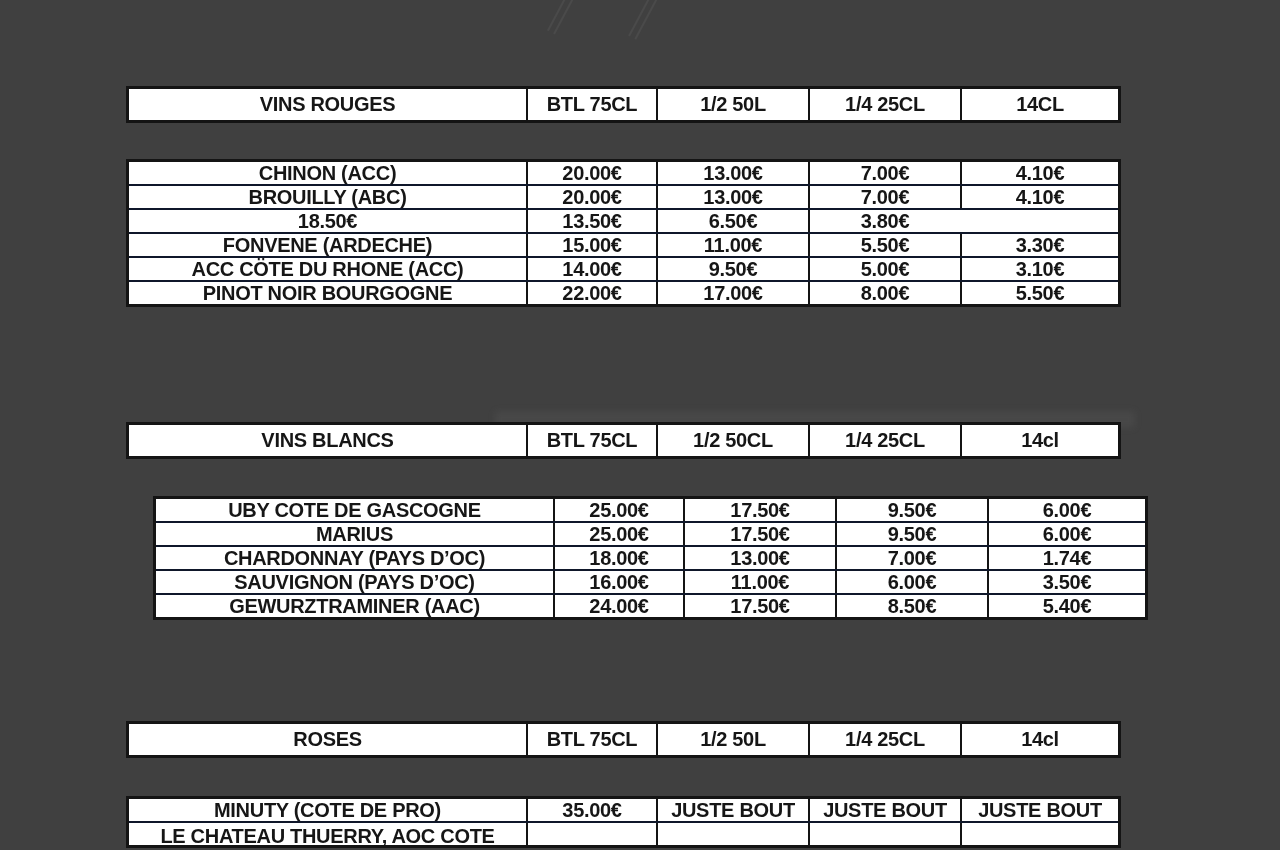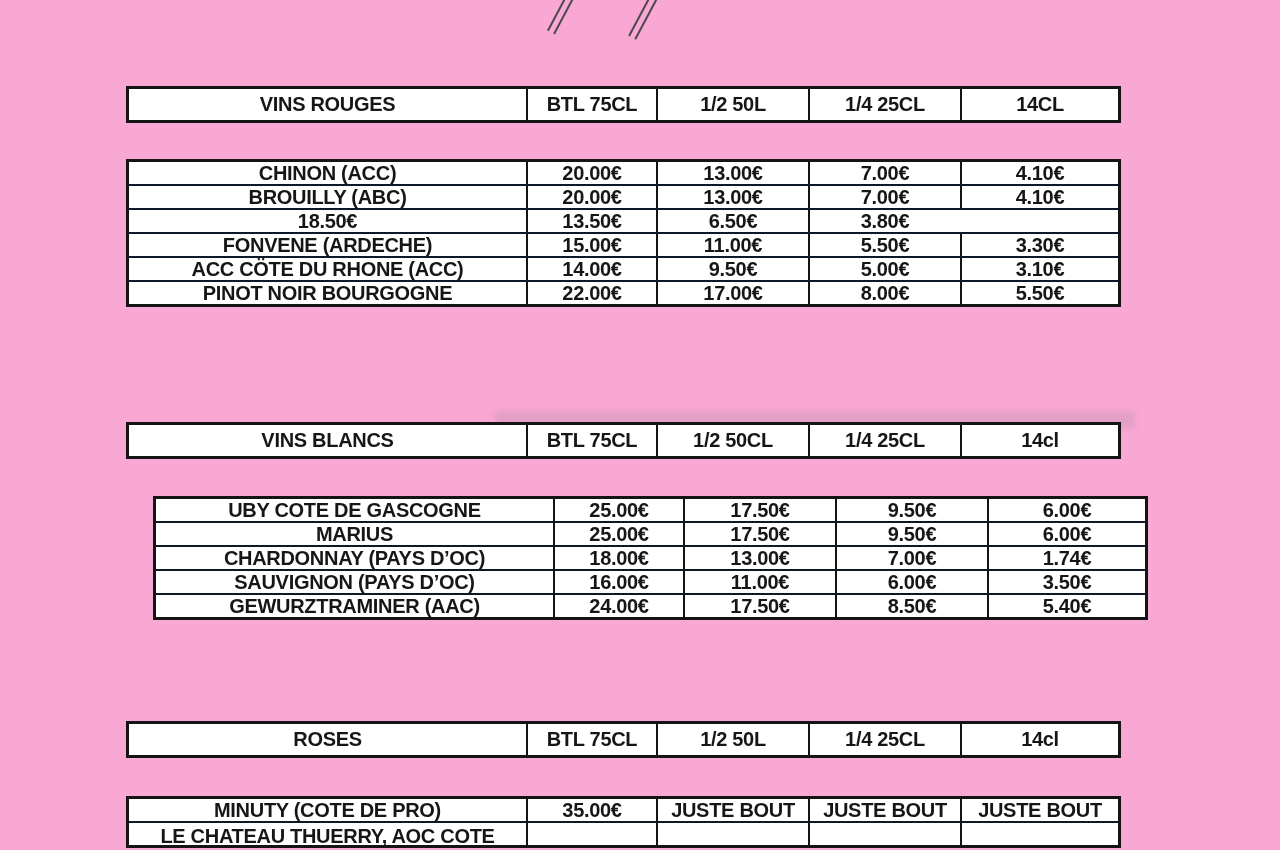--- a/index.html
+++ b/index.html
@@ -10,21 +10,21 @@
     width: 1280px;
     height: 850px;
     overflow: hidden;
     background: #ffffff;
     position: relative;
     font-family: "Liberation Sans", sans-serif;
   }
   .page {
     position: absolute;
     inset: 0;
-    background: #f9a8d4;
+    background: #404040;
   }
 
   
   .slash {
     position: absolute;
     width: 14px;
     transform: rotate(28deg);
     transform-origin: top center;
   }
   .slash i {

